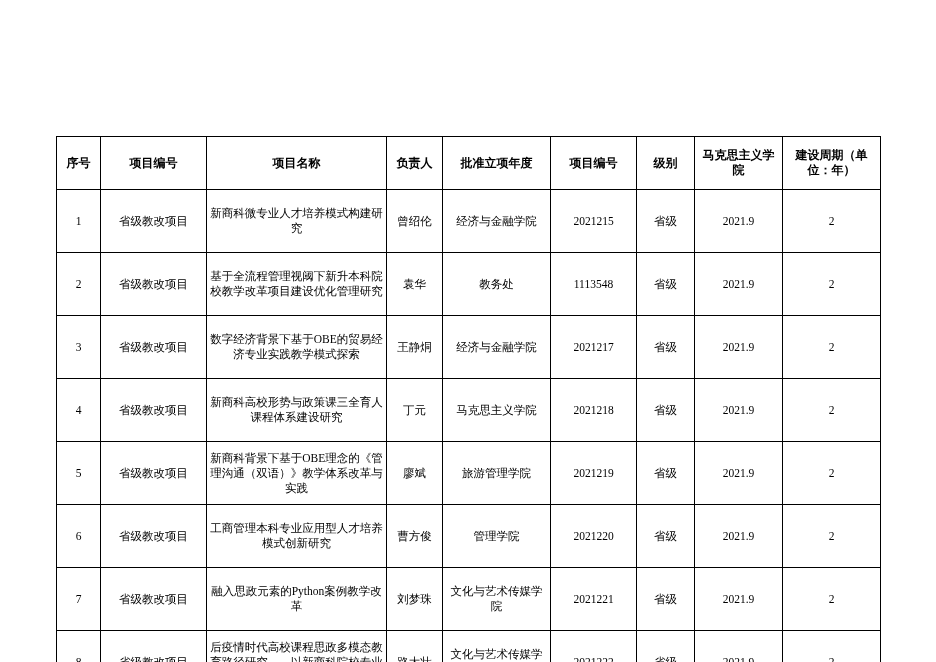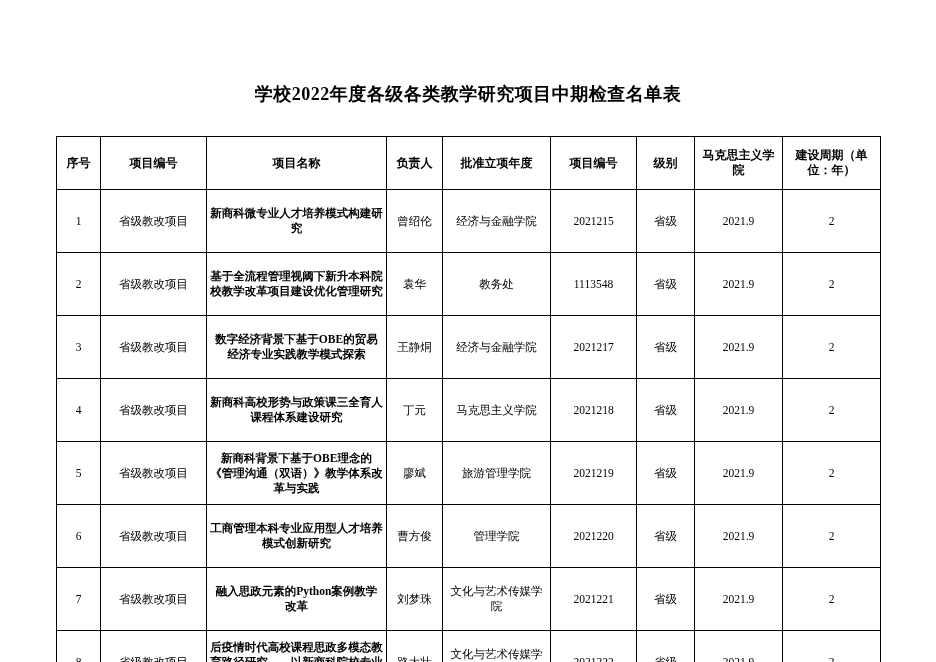--- a/index.html
+++ b/index.html
@@ -66,29 +66,27 @@
   .col-leader   { width: 56px; }
   .col-unit     { width: 108px; }
   .col-code     { width: 86px; }
   .col-level    { width: 58px; }
   .col-year     { width: 88px; }
   .col-period   { width: 98px; }
   td.name-cell {
     text-align: center;
     line-height: 16px;
     padding: 4px 6px;
-    font-weight: bold;
   }
 </style>
 </head>
 <body>
 
 <div class="page">
 
-  <div class="doc-title">学校2022年度各级各类教学研究项目中期检查名单表</div>
 
   <div class="table-wrap">
     <table class="main">
       <colgroup>
         <col class="col-seq">
         <col class="col-cat">
         <col class="col-name">
         <col class="col-leader">
         <col class="col-unit">
         <col class="col-code">

